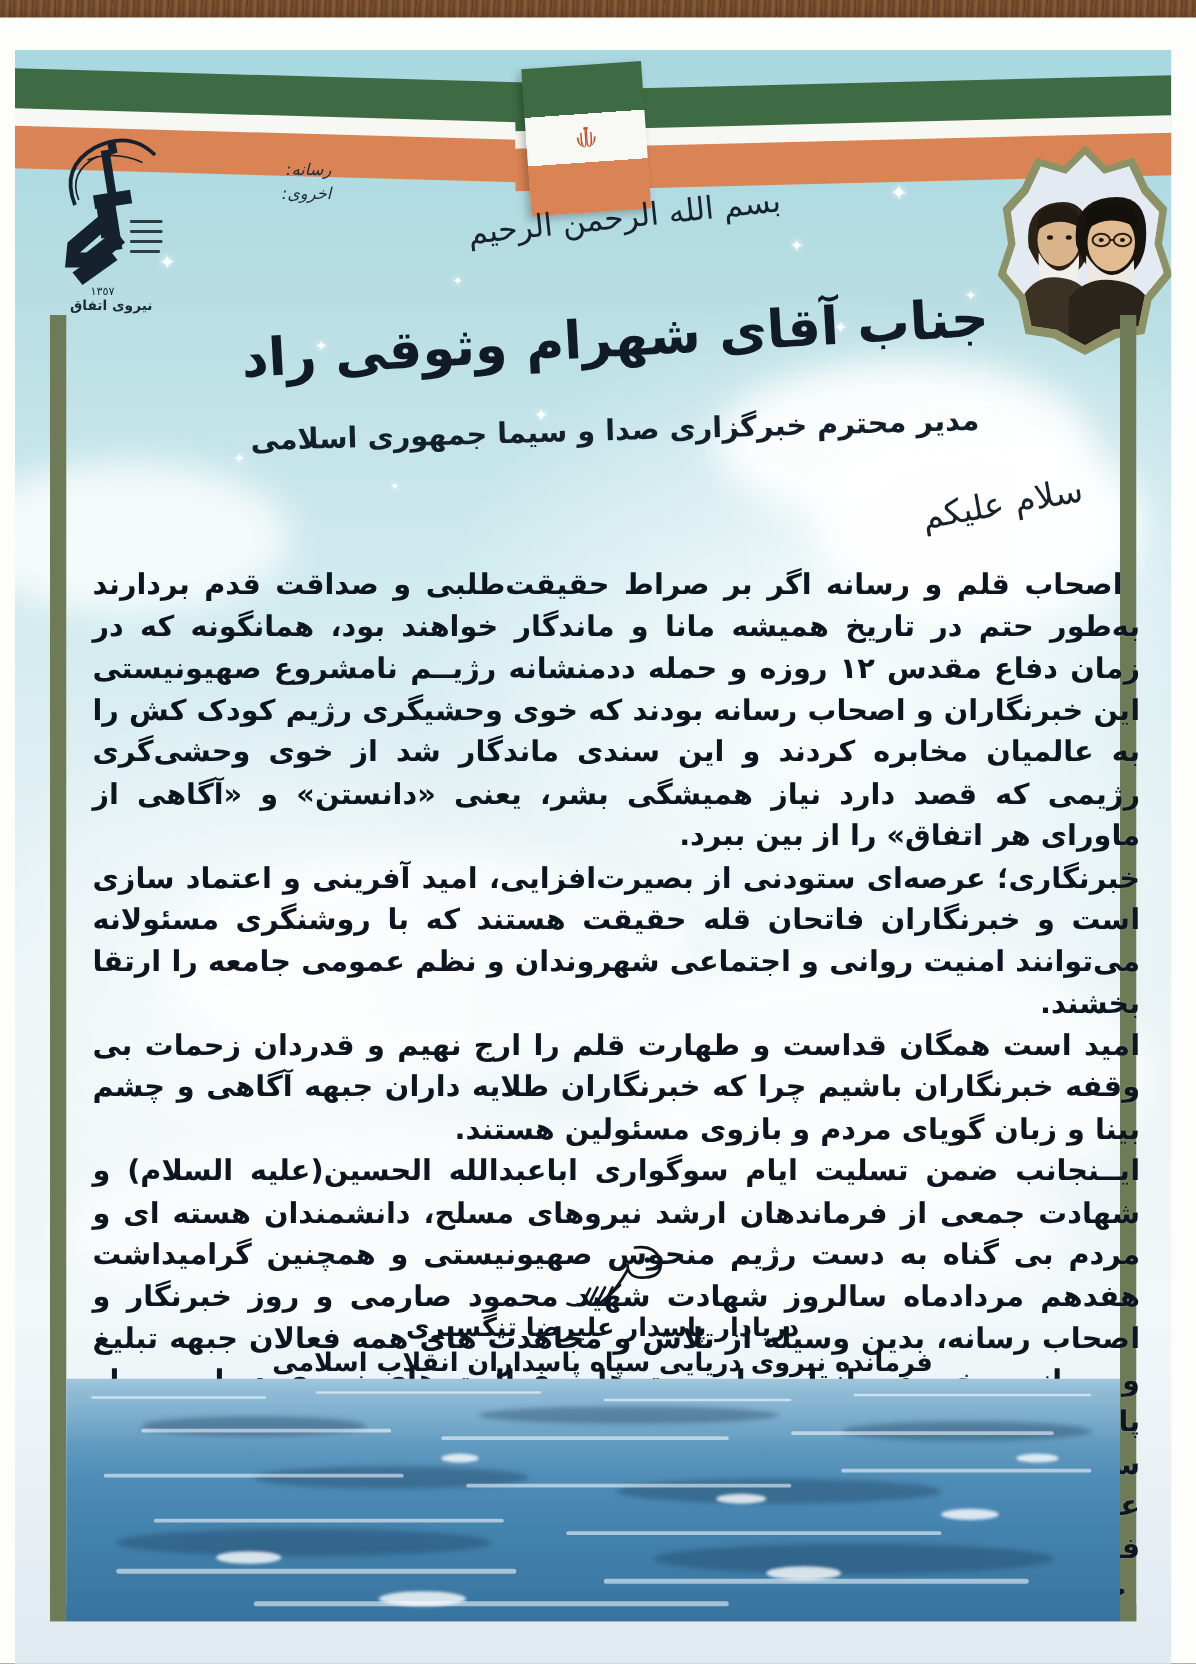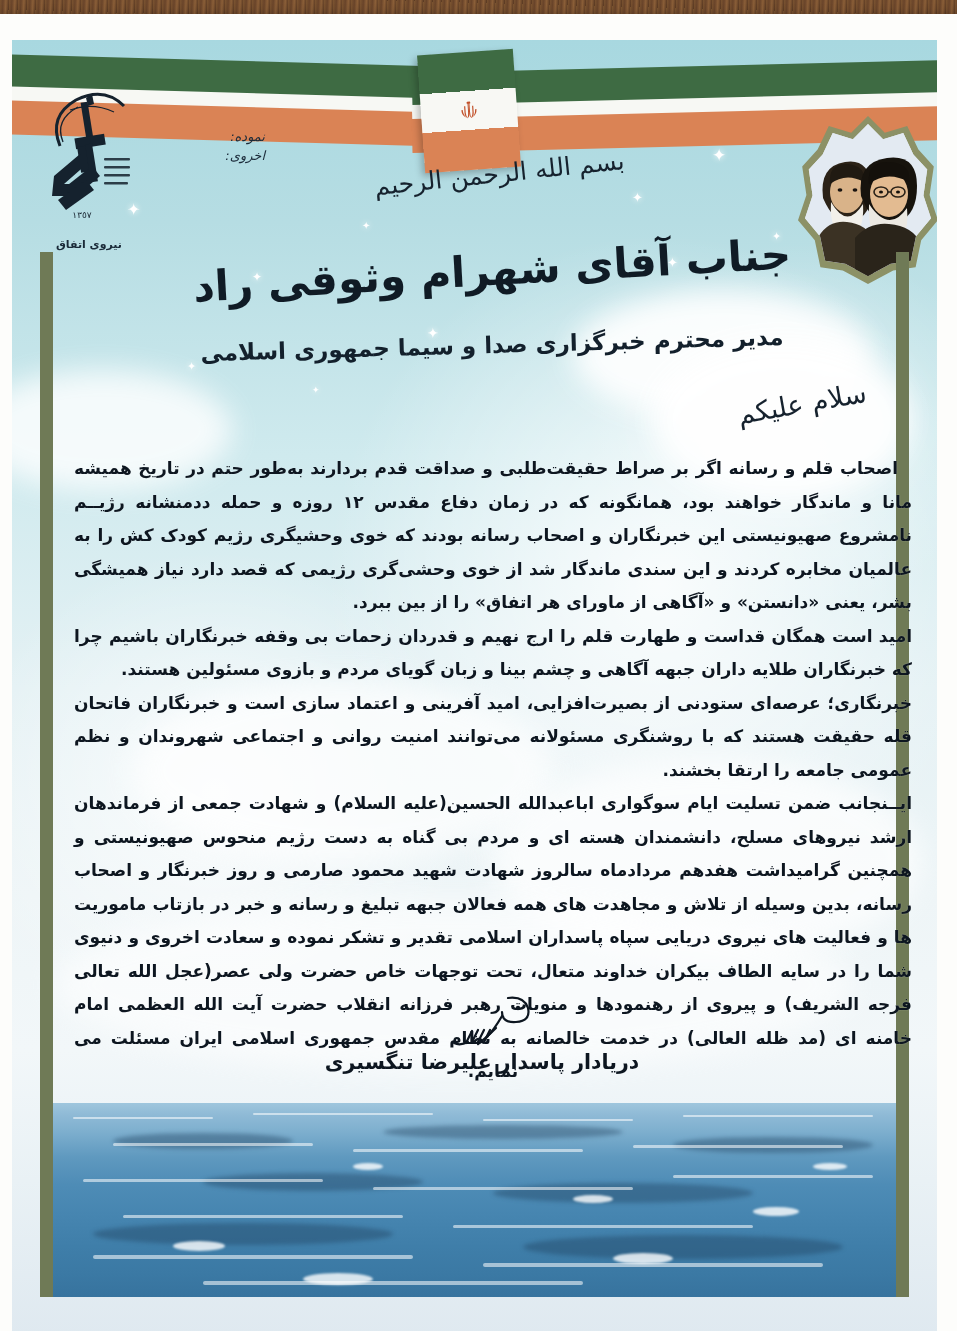--- a/index.html
+++ b/index.html
@@ -53,21 +53,21 @@
     transform:rotate(-4deg);
     box-shadow:-3px 3px 7px rgba(0,0,0,.25);
     background:linear-gradient(180deg,#3e6b43 0%,#3e6b43 33%,#f8f8f4 33%,#f8f8f4 66%,#da8355 66%,#da8355 100%);
   }
   .flag-emblem{
     position:absolute;left:50%;top:50%;transform:translate(-50%,-50%);
     width:26px;height:20px;
   }
 
   
-  .logo{position:absolute;left:18px;top:44px;width:118px;height:150px;}
+  .logo{position:absolute;left:18px;top:62px;width:118px;height:150px;}
   .logo svg{display:block;}
   .logo-caption{
     position:absolute;left:18px;top:198px;width:118px;text-align:center;
     font-size:11px;color:#1a2a38;font-weight:bold;
   }
 
   
   .meta{position:absolute;right:672px;top:88px;text-align:right;line-height:1.45;}
   .meta div{font-size:13px;color:#1b2b3a;font-style:italic;}
 
@@ -118,21 +118,21 @@
     font-size:27px;color:#16222e;
     transform:rotate(-10deg);
     white-space:nowrap;
   }
 
   
   .body{
     position:absolute;left:62px;top:412px;width:838px;
     text-align:justify;text-align-last:right;
     color:#0d1620;
-    font-size:17px;line-height:33.5px;font-weight:bold;
+    font-size:23px;line-height:33.5px;font-weight:bold;
     text-shadow:0 0 1px rgba(255,255,255,.55);
   }
   .body p{margin:0 0 0 0;}
   .body p.indent{text-indent:14px;}
   .body p.center-last{text-align-last:center;}
 
   
   .sig-mark{
     position:absolute;left:430px;top:952px;width:130px;height:66px;
   }
@@ -236,21 +236,21 @@
           <rect x="74" y="82" width="26" height="2.4" rx="1"></rect>
           <rect x="74" y="90" width="26" height="2.4" rx="1"></rect>
           <rect x="74" y="98" width="24" height="2.4" rx="1"></rect>
         </g>
         <text x="52" y="134" font-size="9" fill="#15222e" text-anchor="middle" font-family="DejaVu Sans">١٣٥٧</text>
       </svg>
     </div>
     <div class="logo-caption">نیروی اتفاق</div>
 
     <div class="meta">
-      <div>نموده:</div>
+      <div>رسانه:</div>
       <div>اخروی:</div>
     </div>
 
     <div class="leaders">
       <div class="frame"></div>
       <div class="inner">
         <svg width="126" height="152" viewBox="0 0 126 152">
           <rect width="126" height="152" fill="#e3eaf2"></rect>
 
           <g>
@@ -286,38 +286,39 @@
     <div class="bar bar-right"></div>
     <div class="bar bar-bottom"></div>
 
     <div class="bismillah">بسم الله الرحمن الرحیم</div>
     <div class="addressee">جناب آقای شهرام وثوقی راد</div>
     <div class="addressee-role">مدیر محترم خبرگزاری صدا و سیما جمهوری اسلامی</div>
     <div class="salam">سلام علیکم</div>
 
     <div class="body">
       <p class="indent">اصحاب قلم و رسانه اگر بر صراط حقیقت‌طلبی و صداقت قدم بردارند به‌طور حتم در تاریخ همیشه مانا و ماندگار خواهند بود، همانگونه که در زمان دفاع مقدس ۱۲ روزه و حمله ددمنشانه رژیــم نامشروع صهیونیستی این خبرنگاران و اصحاب رسانه بودند که خوی وحشیگری رژیم کودک کش را به عالمیان مخابره کردند و این سندی ماندگار شد از خوی وحشی‌گری رژیمی که قصد دارد نیاز همیشگی بشر، یعنی «دانستن» و «آگاهی از ماورای هر اتفاق» را از بین ببرد.</p>
+      <p>خبرنگاری؛ عرصه‌ای ستودنی از بصیرت‌افزایی، امید آفرینی و اعتماد سازی است و خبرنگاران فاتحان قله حقیقت هستند که با روشنگری مسئولانه می‌توانند امنیت روانی و اجتماعی شهروندان و نظم عمومی جامعه را ارتقا بخشند.</p>
       <p>امید است همگان قداست و طهارت قلم را ارج نهیم و قدردان زحمات بی وقفه خبرنگاران باشیم چرا که خبرنگاران طلایه داران جبهه آگاهی و چشم بینا و زبان گویای مردم و بازوی مسئولین هستند.</p>
-      <p>خبرنگاری؛ عرصه‌ای ستودنی از بصیرت‌افزایی، امید آفرینی و اعتماد سازی است و خبرنگاران فاتحان قله حقیقت هستند که با روشنگری مسئولانه می‌توانند امنیت روانی و اجتماعی شهروندان و نظم عمومی جامعه را ارتقا بخشند.</p>
       <p class="center-last">ایــنجانب ضمن تسلیت ایام سوگواری اباعبدالله الحسین(علیه السلام) و شهادت جمعی از فرماندهان ارشد نیروهای مسلح، دانشمندان هسته ای و مردم بی گناه به دست رژیم منحوس صهیونیستی و همچنین گرامیداشت هفدهم مردادماه سالروز شهادت شهید محمود صارمی و روز خبرنگار و اصحاب رسانه، بدین وسیله از تلاش و مجاهدت های همه فعالان جبهه تبلیغ و رسانه و خبر در بازتاب ماموریت ها و فعالیت های نیروی دریایی سپاه پاسداران اسلامی  تقدیر و تشکر نموده و سعادت اخروی و دنیوی شما را در سایه الطاف بیکران خداوند متعال، تحت توجهات خاص حضرت ولی عصر(عجل الله تعالی فرجه الشریف) و پیروی از رهنمودها و منویات رهبر فرزانه انقلاب حضرت آیت الله العظمی امام خامنه ای (مد ظله العالی) در خدمت خالصانه به نظام مقدس جمهوری اسلامی ایران مسئلت می نمایم.</p>
     </div>
 
     <div class="sig-mark">
       <svg width="130" height="66" viewBox="0 0 130 66">
         <g fill="none" stroke="#0d1620" stroke-width="2.2" stroke-linecap="round">
           <path d="M66 6 q16 -2 20 10 q3 13 -12 14 q-14 1 -14 -10"></path>
           <path d="M60 24 q-8 14 -16 22"></path>
           <path d="M54 36 q-10 10 -18 16"></path>
           <path d="M48 38 l-6 12 M42 38 l-6 12 M36 38 l-6 12 M30 39 l-6 12"></path>
           <path d="M26 50 q-8 4 -14 1"></path>
         </g>
         <circle cx="76" cy="16" r="2.2" fill="#0d1620"></circle>
       </svg>
     </div>
     <div class="sig-line1">دریادار پاسدار علیرضا تنگسیری</div>
+    <div class="sig-line2">فرمانده نیروی دریایی سپاه پاسداران انقلاب اسلامی</div>
 
     <div class="sea">
       <div class="sea-dark" style="left:60px;top:30px;width:180px;height:16px;"></div>
       <div class="sea-dark" style="left:330px;top:22px;width:240px;height:14px;"></div>
       <div class="sea-dark" style="left:620px;top:34px;width:200px;height:16px;"></div>
       <div class="sea-dark" style="left:150px;top:70px;width:220px;height:18px;"></div>
       <div class="sea-dark" style="left:440px;top:80px;width:260px;height:20px;"></div>
       <div class="sea-dark" style="left:40px;top:120px;width:300px;height:22px;"></div>
       <div class="sea-dark" style="left:470px;top:132px;width:320px;height:24px;"></div>
 

